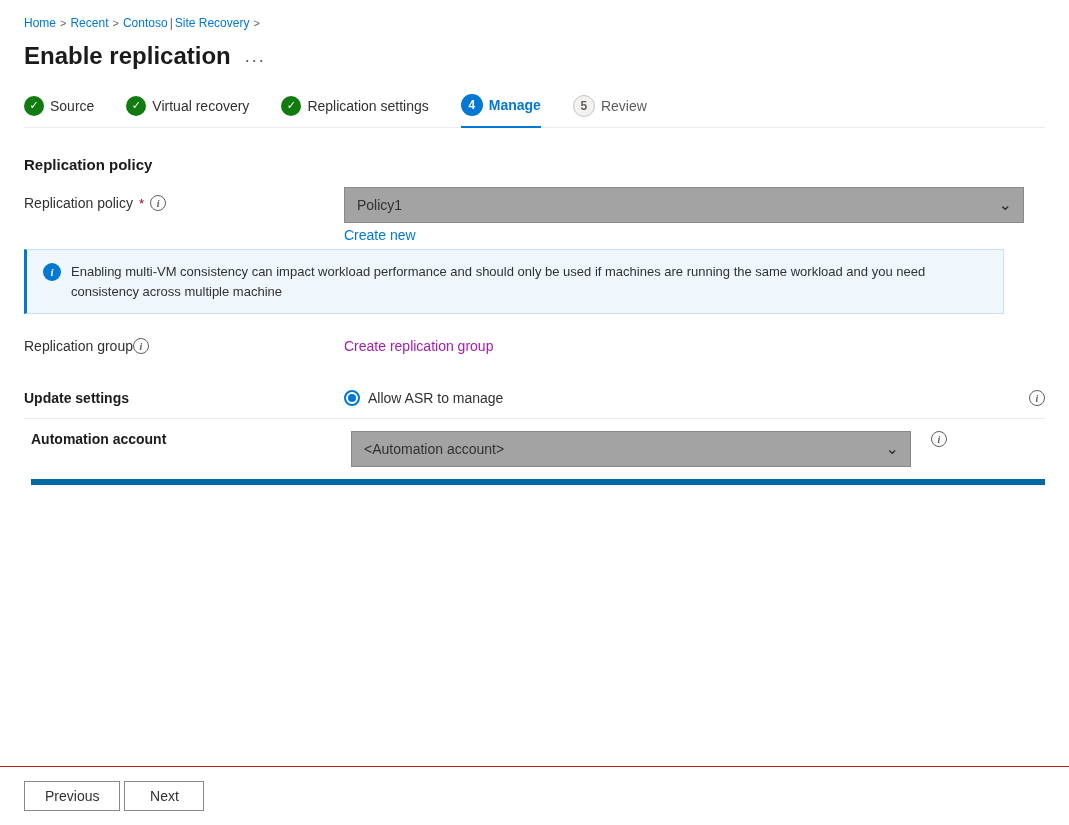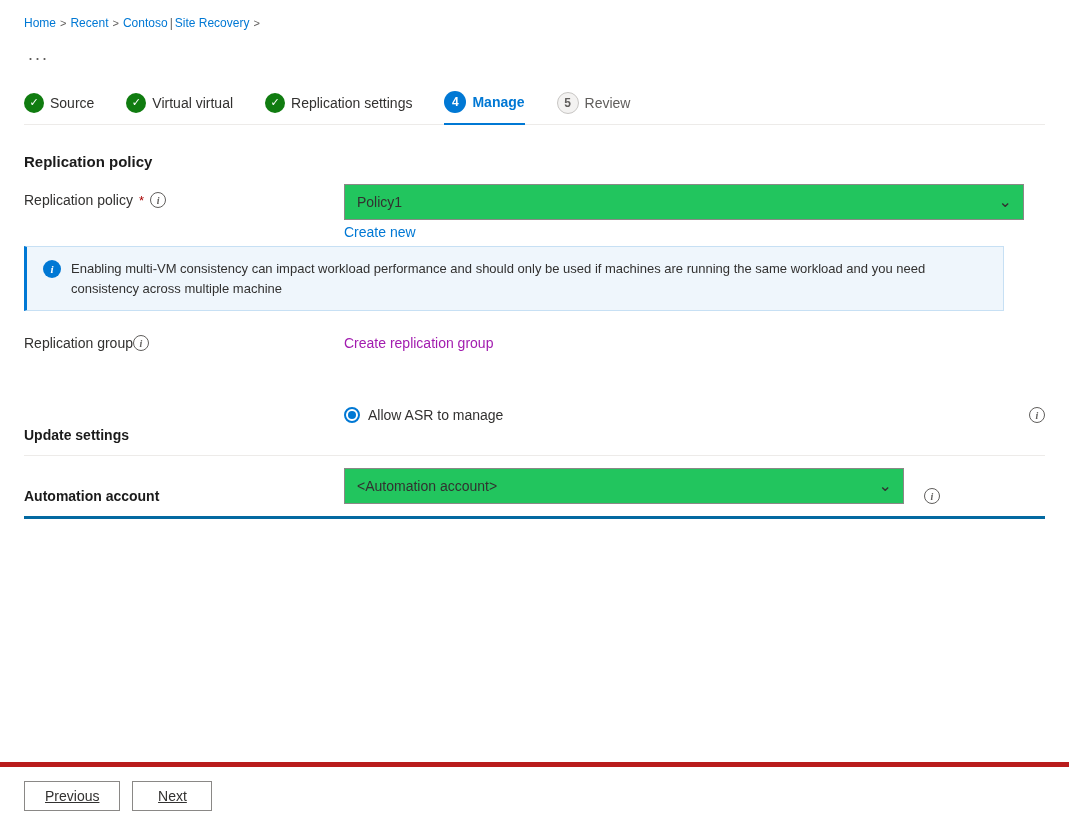--- a/index.html
+++ b/index.html
@@ -174,21 +174,21 @@
       flex: 1;
       max-width: 680px;
     }
     .dropdown-wrapper {
       position: relative;
       width: 100%;
     }
     .dropdown-wrapper select {
       width: 100%;
       border: 1px solid #8a8886;
-      background: #22c55e;
+      background: #a3a3a3;
       padding: 6px 32px 6px 12px;
       font-size: 14px;
       color: #323130;
       cursor: pointer;
       appearance: none;
       min-height: 36px;
       outline: none;
     }
     .dropdown-wrapper::after {
       content: '⌄';
@@ -289,21 +289,20 @@
       align-items: center;
       padding: 12px 0;
       border-bottom: 1px solid #edebe9;
     }
     .extension-label {
       width: 320px;
       flex-shrink: 0;
       font-size: 14px;
       font-weight: 700;
       color: #1b1b1b;
-      margin-top: 40px;
     }
     .extension-control {
       flex: 1;
       display: flex;
       flex-direction: column;
       gap: 8px;
       justify-content: center;
     }
     .radio-option {
       display: flex;
@@ -336,44 +335,44 @@
     .extension-row-info {
       width: 28px;
       display: flex;
       align-items: center;
       justify-content: flex-end;
     }
 
     
     .automation-row {
       display: flex;
-      align-items: flex-end;
+      align-items: flex-start;
       padding: 12px 0;
-      border-bottom: 3px solid #0369a1;
+      border-bottom: 6px solid #0369a1;
+      margin-left: 7px;
     }
     .automation-label {
       width: 320px;
       flex-shrink: 0;
       font-size: 14px;
       font-weight: 700;
       color: #1b1b1b;
     }
 
     
     .footer {
       position: fixed;
       bottom: 0;
       left: 0;
       width: 1069px;
       background: #fff;
-      border-top: 5px solid #b91c1c;
+      border-top: 1px solid #b91c1c;
       padding: 14px 24px;
       display: flex;
-      gap: 12px;
-      text-decoration: underline;
+      gap: 4px;
     }
     .footer-btn {
       padding: 6px 20px;
       font-size: 14px;
       cursor: pointer;
       border: 1px solid #8a8886;
       background: #fff;
       color: #323130;
       min-width: 80px;
       font-family: 'Segoe UI', Arial, sans-serif;
@@ -390,33 +389,34 @@
   <nav class="breadcrumb">
     <a>Home</a>
     <span class="separator">&gt;</span>
     <a>Recent</a>
     <span class="separator">&gt;</span>
     <a><span>Contoso</span><span class="pipe">|</span><span>Site Recovery</span></a>
     <span class="separator">&gt;</span>
   </nav>
 
   <div class="page-title-row">
+    <h1 class="page-title">Enable replication</h1>
     <button class="ellipsis-btn">...</button>
   </div>
 
   <div class="wizard-steps">
 
     <div class="step completed">
       <span class="step-icon-check">✓</span>
       <span>Source</span>
     </div>
 
     <div class="step completed">
       <span class="step-icon-check">✓</span>
-      <span>Virtual virtual</span>
+      <span>Virtual recovery</span>
     </div>
 
     <div class="step completed">
       <span class="step-icon-check">✓</span>
       <span>Replication settings</span>
     </div>
 
     <div class="step active">
       <span class="step-icon-num active-num">4</span>
       <span>Manage</span>

